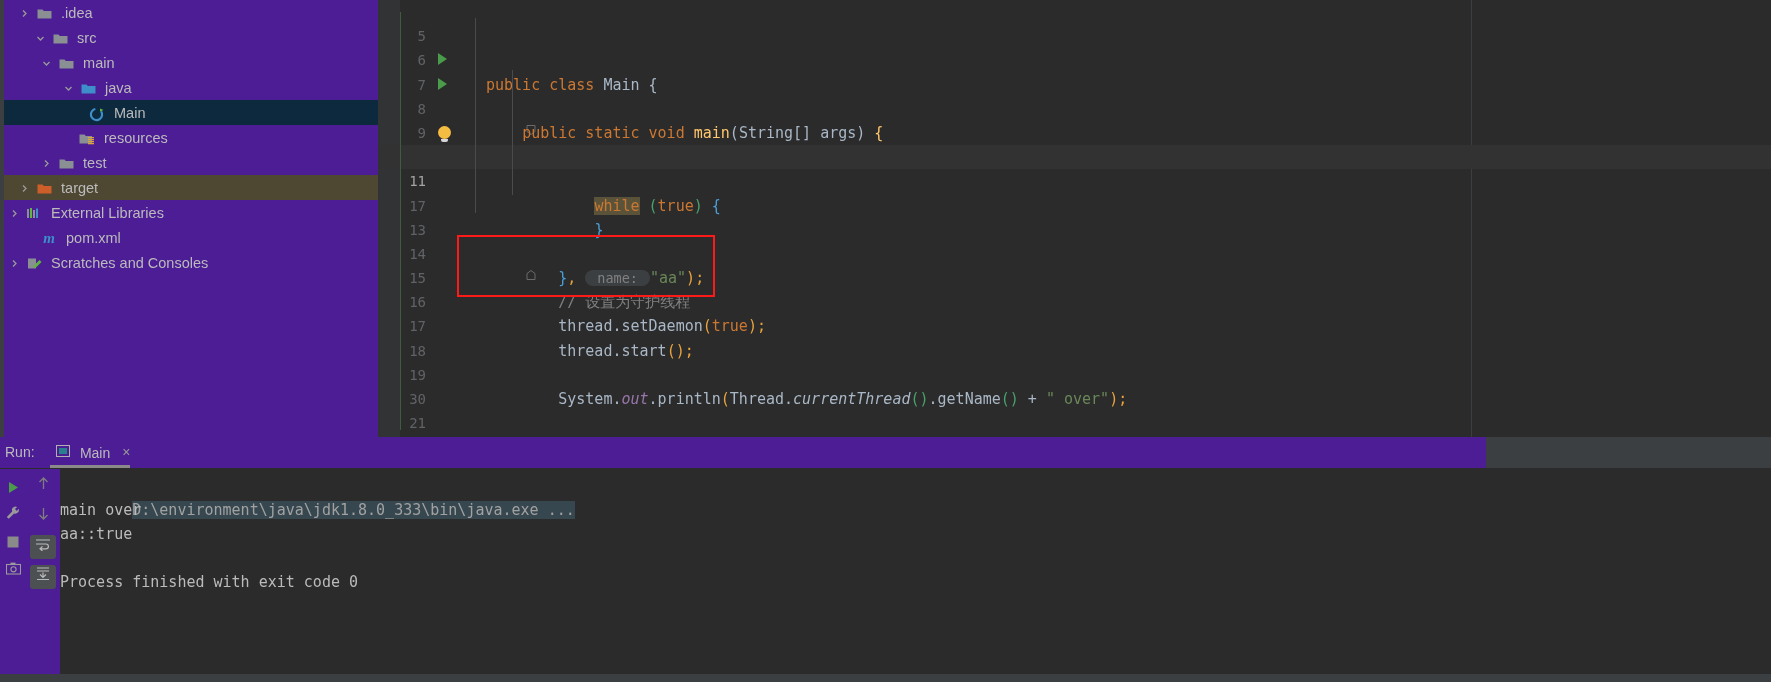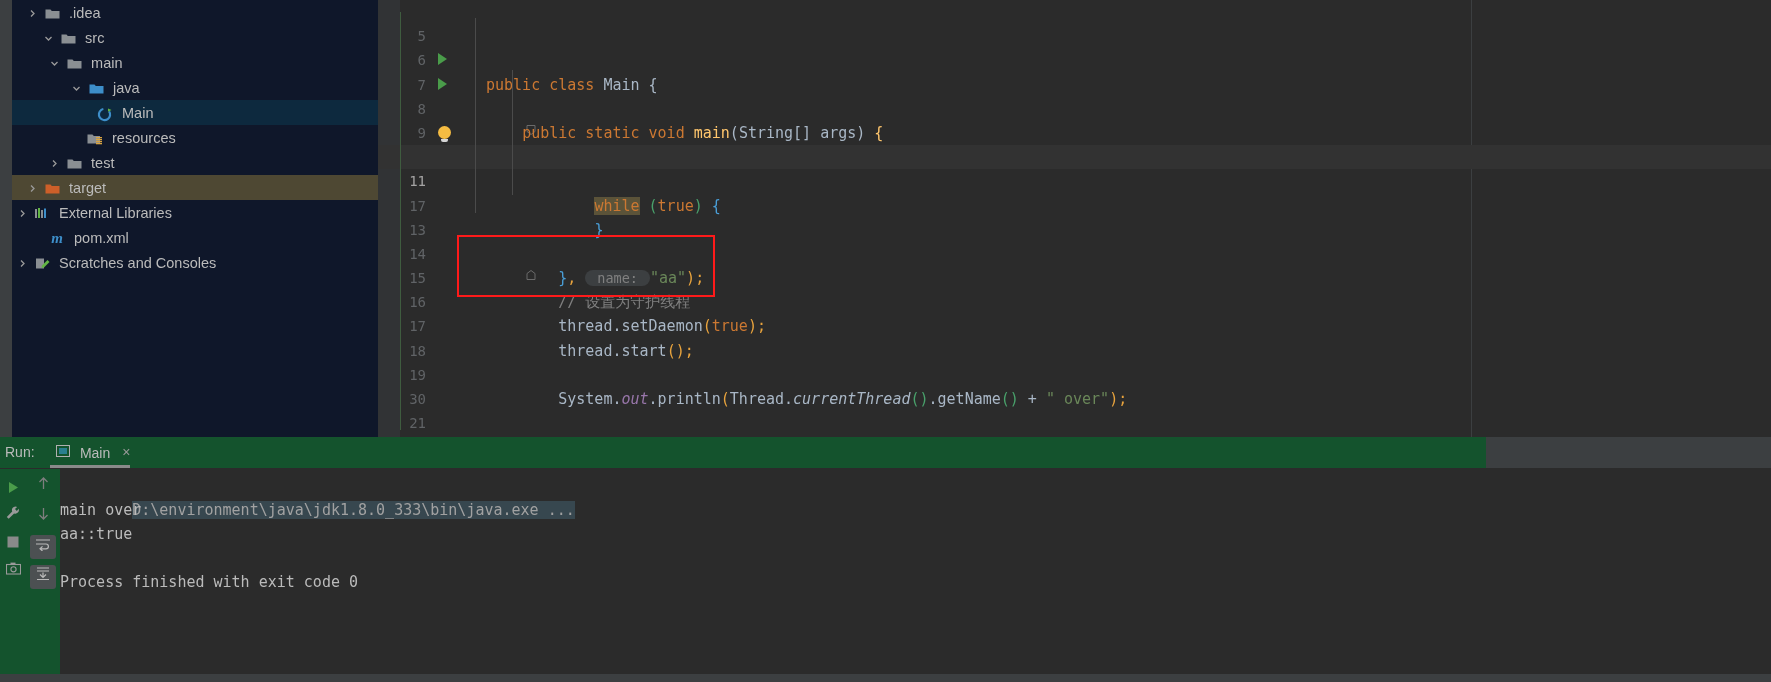--- a/index.html
+++ b/index.html
@@ -8,22 +8,22 @@
     background:#3c3f41;
     font-family:"Liberation Sans", sans-serif;
     font-size:13px;
     color:#bbbbbb;
     -webkit-font-smoothing:antialiased;
   }
   .ide{position:relative;width:1771px;height:682px;}
 
   
   .project-pane{
-    position:absolute;left:12px;top:0;width:378px;height:497px;
-    background:#0f172a;overflow:hidden;
+    position:absolute;left:4px;top:0;width:378px;height:497px;
+    background:#4c1d95;overflow:hidden;
   }
   .tree-row{
     position:relative;height:25px;line-height:25px;
     white-space:nowrap;font-size:14.5px;color:#bbbbbb;
     padding-left:0;
   }
   .tree-row.selected{background:#0d293e;}
   .tree-row.highlight{background:#4e4833;}
   .arrow{
     display:inline-block;width:13px;text-align:center;color:#9a9a9a;
@@ -89,21 +89,21 @@
     width:0;height:0;border-left:9px solid #4a9c4a;
     border-top:6px solid transparent;border-bottom:6px solid transparent;
     display:inline-block;
   }
   .editor-rightline{
     position:absolute;left:1093px;top:0;width:1px;height:437px;background:#3c3f41;
   }
 
   
   .runpanel{
-    position:absolute;left:0;top:437px;width:1486px;height:245px;background:#14532d;
+    position:absolute;left:0;top:437px;width:1486px;height:245px;background:#4c1d95;
   }
   .run-tabbar{
     position:absolute;left:0;top:0;width:1771px;height:31px;
     border-bottom:1px solid #2b2b2b;
   }
   .run-label{
     position:absolute;left:5px;top:7px;font-size:14px;color:#bbbbbb;
   }
   .run-tab{
     position:absolute;left:48px;top:0;height:31px;line-height:31px;

